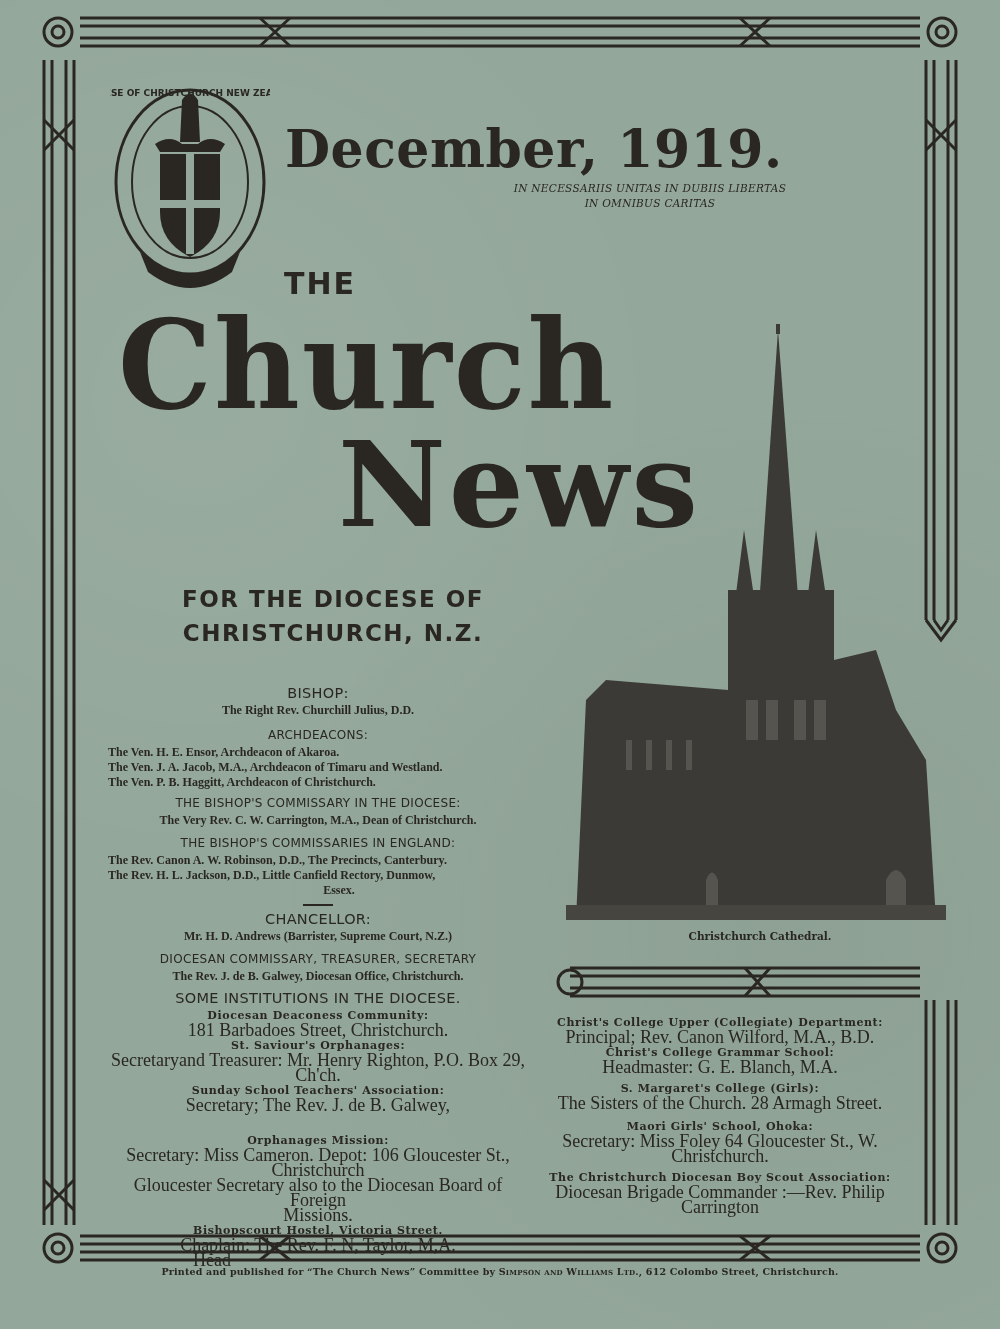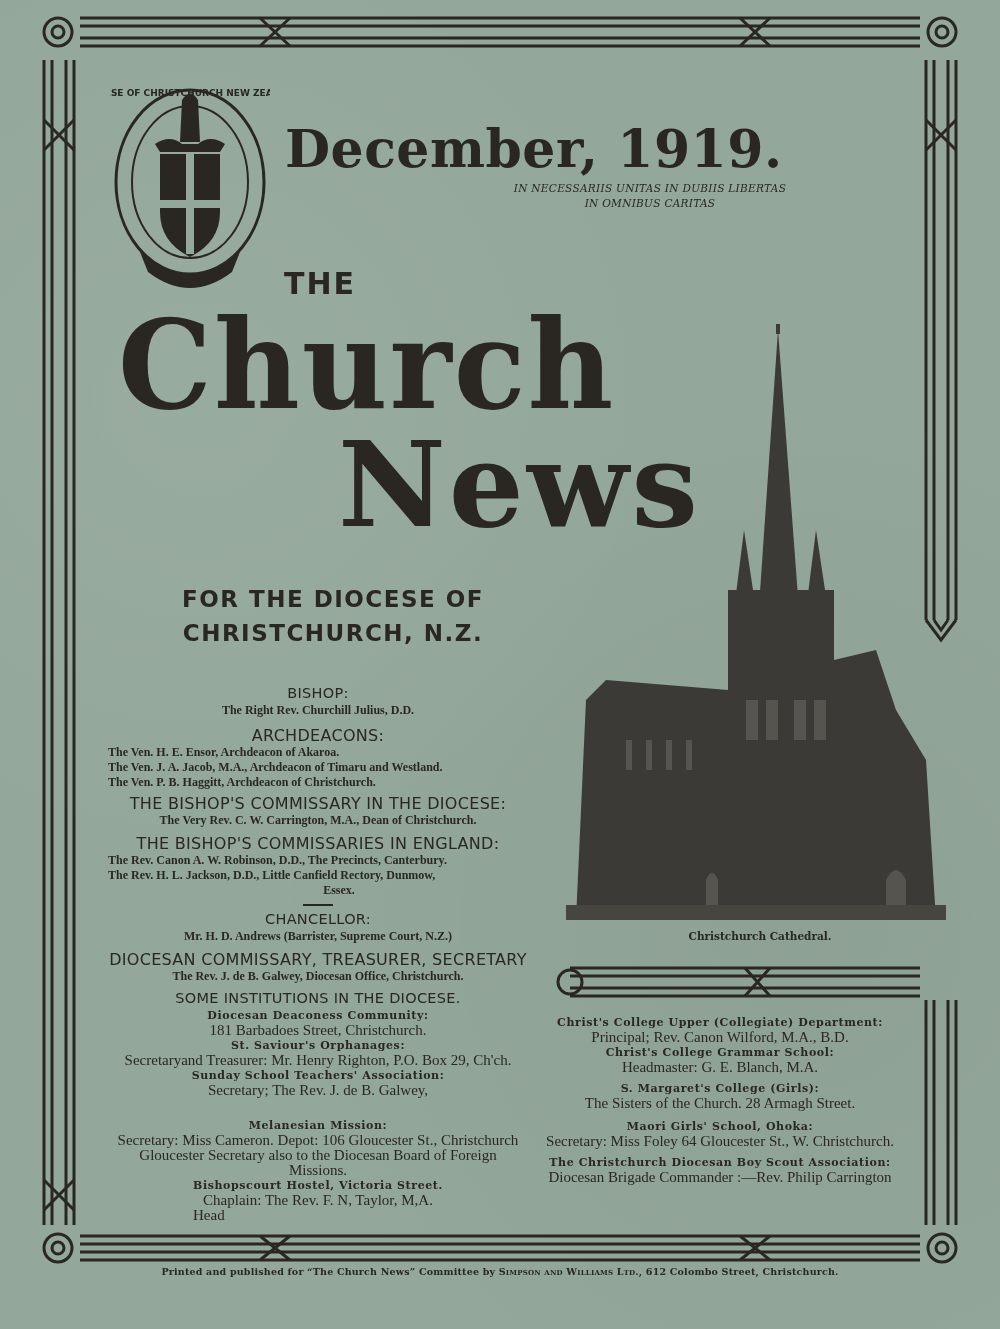--- a/index.html
+++ b/index.html
@@ -38,30 +38,30 @@
   }
   .subtitle {
     left: 182px; top: 582px; font-family: "DejaVu Sans", sans-serif; font-weight: bold;
     font-size: 23px; line-height: 34px; letter-spacing: 1.5px; text-align: center;
   }
   .officers {
     left: 108px; top: 680px; width: 420px; text-align: center;
     font-family: "Liberation Serif", serif;
   }
   .sec-head { font-family: "DejaVu Sans", sans-serif; font-size: 14.5px; letter-spacing: 0.3px; margin-top: 4px; line-height: 19px; }
-  .sec-head.lg { font-size: 16px; }
+  .sec-head.lg { font-size: 12px; }
   .line { font-size: 12px; font-weight: bold; line-height: 15px; }
   .line.left { text-align: left; }
   .line.indent { text-align: center; padding-left: 42px; }
   .rule { width: 30px; height: 2px; background: #2a2723; margin: 6px auto 4px; }
   .inst-left {
     left: 108px; top: 985px; width: 420px; text-align: center;
   }
   .inst-name { font-family: "DejaVu Serif", serif; font-weight: bold; font-size: 11px; letter-spacing: 0.6px; line-height: 15px; }
-  .inst-detail { font-size: 15px; line-height: 15px; }
+  .inst-detail { font-size: 18px; line-height: 15px; }
   .inst-right {
     left: 530px; top: 1015px; width: 380px; text-align: center;
   }
   .cathedral {
     left: 566px; top: 320px; width: 380px; height: 600px;
   }
   .caption {
     left: 600px; top: 930px; width: 320px; text-align: center; font-family: "DejaVu Serif", serif;
     font-weight: bold; font-size: 10.5px;
   }
@@ -204,21 +204,21 @@
 </div>
 
 <div class="abs inst-left">
   <div class="sec-head">SOME INSTITUTIONS IN THE DIOCESE.</div>
   <div class="inst-name">Diocesan Deaconess Community:</div>
   <div class="inst-detail">181 Barbadoes Street, Christchurch.</div>
   <div class="inst-name">St. Saviour's Orphanages:</div>
   <div class="inst-detail">Secretaryand Treasurer:  Mr. Henry Righton, P.O. Box 29, Ch'ch.</div>
   <div class="inst-name">Sunday School Teachers' Association:</div>
   <div class="inst-detail">Secretary;  The Rev. J. de B. Galwey,</div>
-  <div class="inst-name" style="margin-top:20px;">Melanesian Mission:</div>
+  <div class="inst-name" style="margin-top:20px;">Orphanages Mission:</div>
   <div class="inst-detail">Secretary: Miss Cameron.  Depot: 106 Gloucester St., Christchurch</div>
   <div class="inst-detail">Gloucester Secretary also to the Diocesan Board of Foreign</div>
   <div class="inst-detail">Missions.</div>
   <div class="inst-name">Bishopscourt Hostel, Victoria Street.</div>
   <div class="inst-detail">Chaplain: The Rev. F. N, Taylor, M,A.</div>
   <div class="inst-detail" style="text-align:left;padding-left:85px;">Head</div>
 </div>
 
 <div class="abs inst-right">
   <div class="inst-name">Christ's College Upper (Collegiate) Department:</div>

